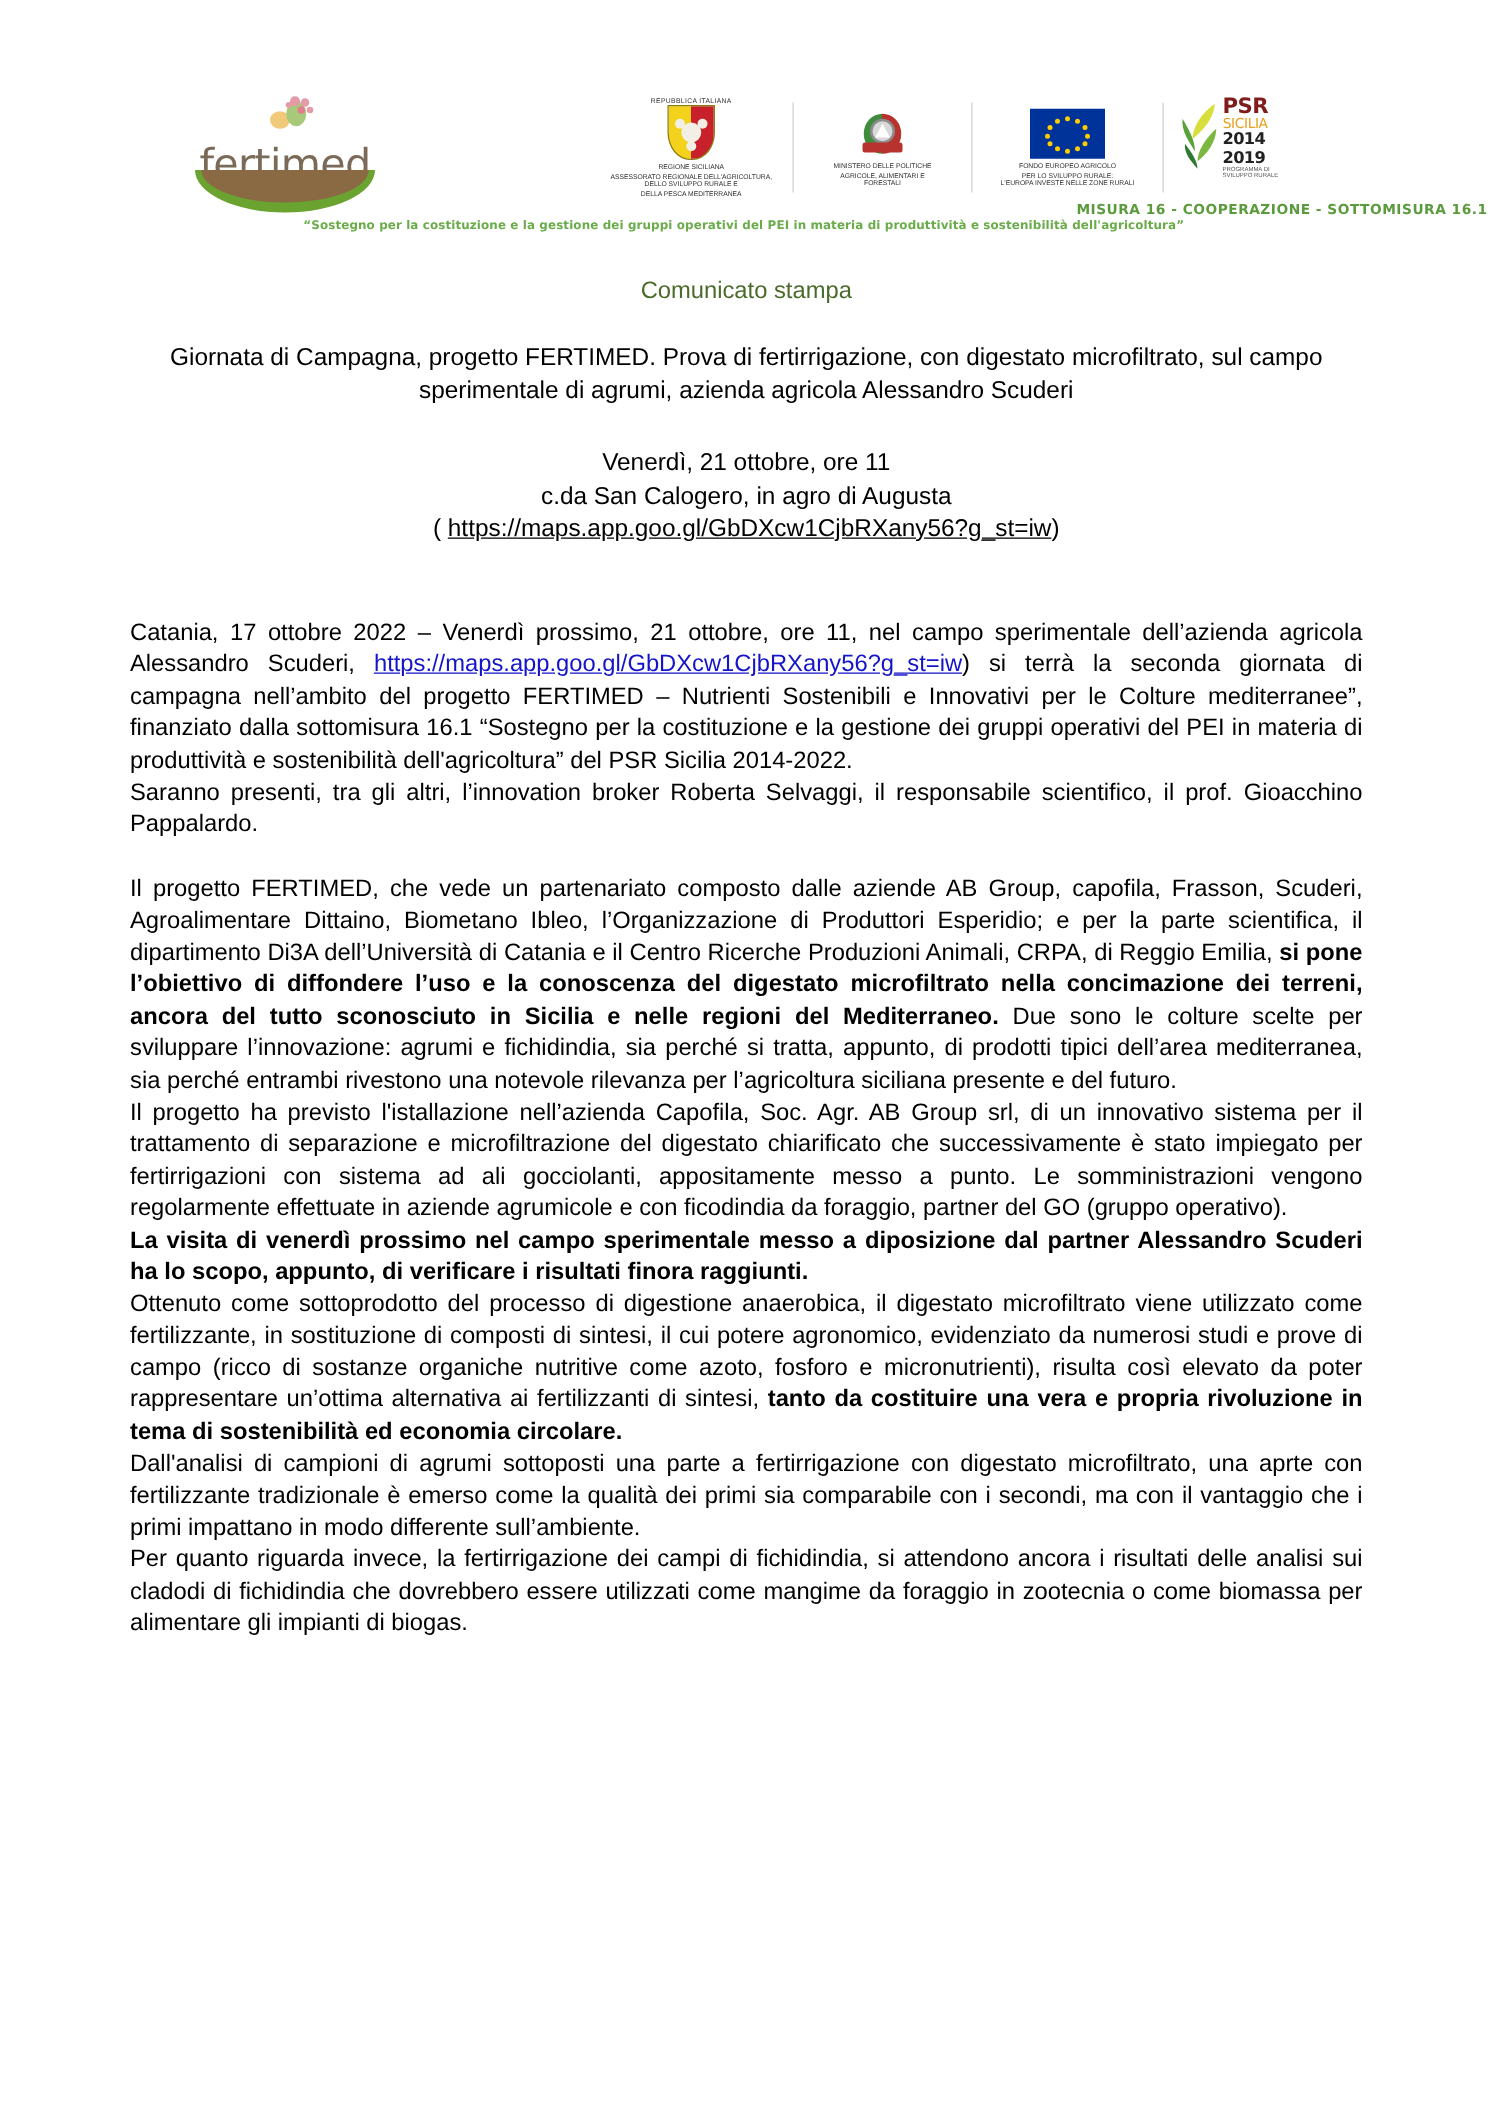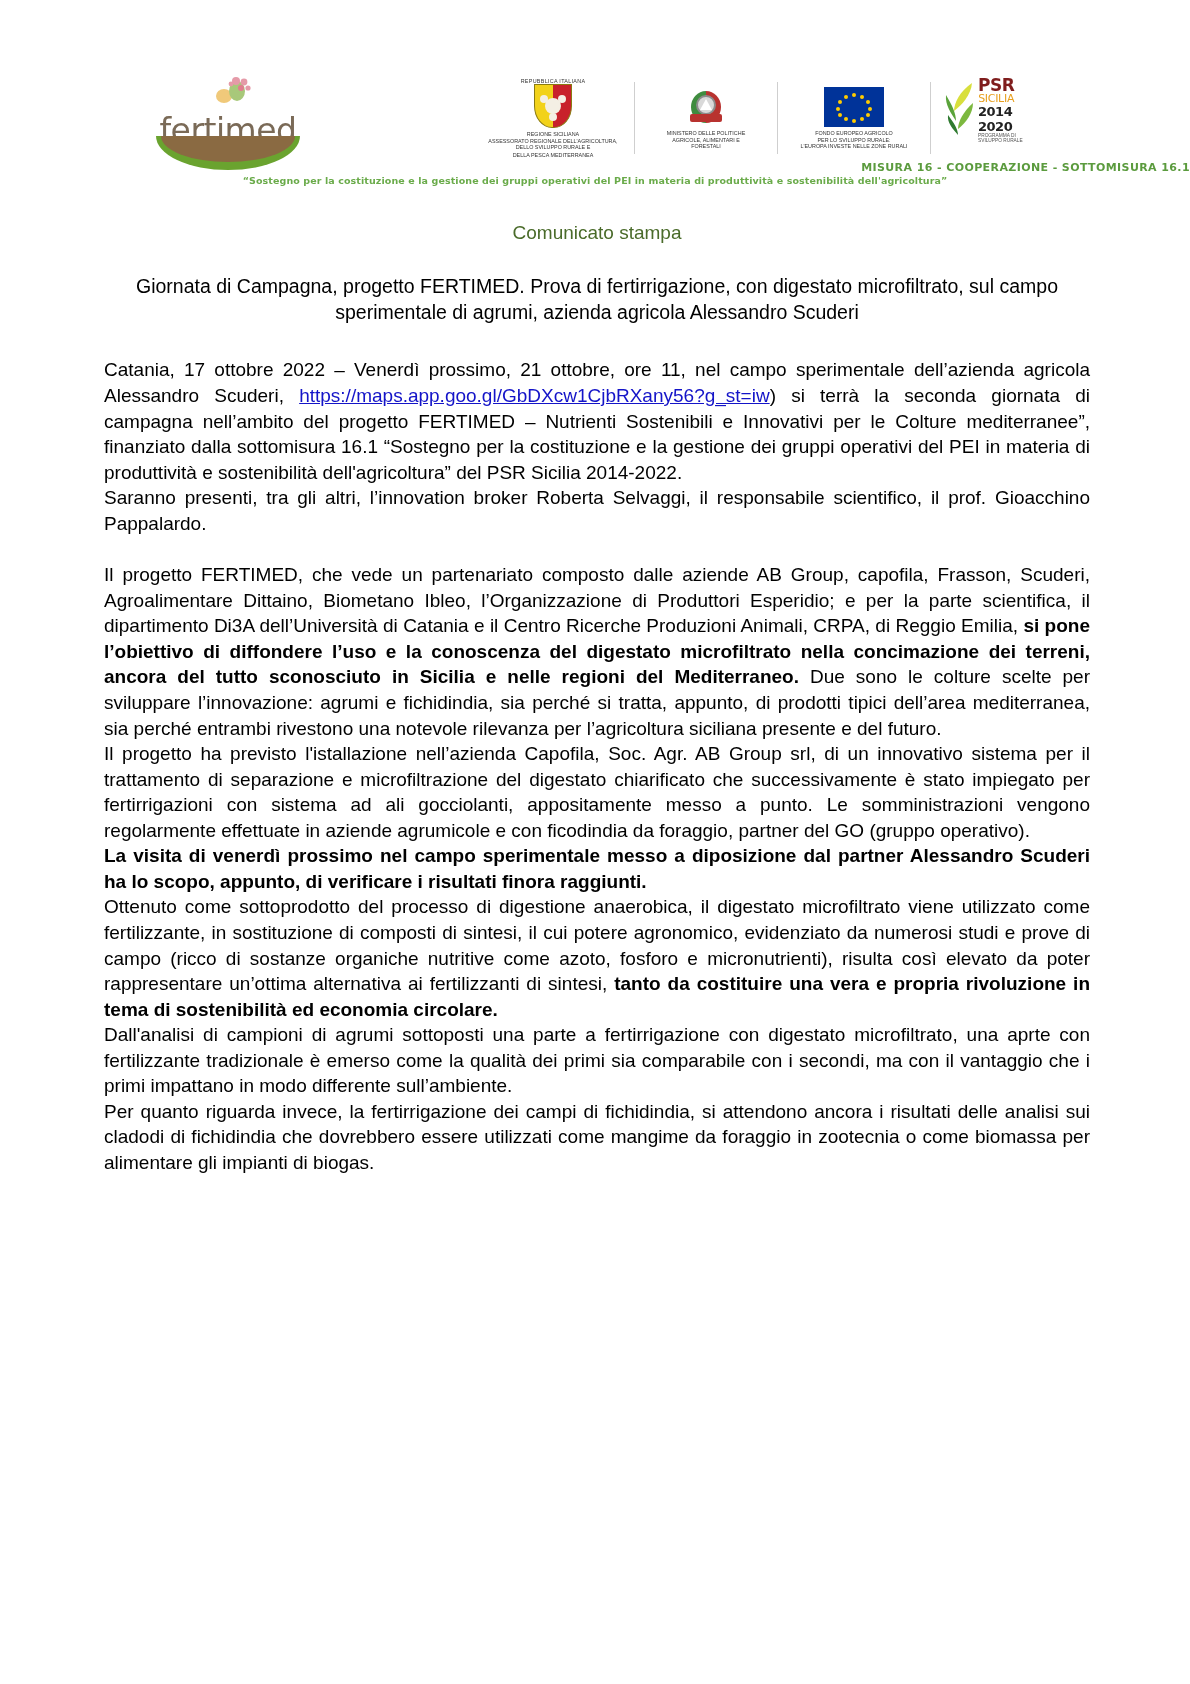--- a/index.html
+++ b/index.html
@@ -424,39 +424,44 @@
           <svg class="psr-leaves" viewBox="0 0 34 56">
             <path d="M30 2 C18 10, 12 22, 12 30 C20 24, 29 14, 30 2 Z" fill="#d8df3c"></path>
             <path d="M4 14 C10 24, 14 32, 14 40 C9 32, 3 24, 4 14 Z" fill="#5aa33a"></path>
             <path d="M31 22 C22 30, 16 40, 16 48 C24 42, 31 32, 31 22 Z" fill="#7cb83f"></path>
             <path d="M6 34 C12 42, 16 48, 16 54 C11 48, 5 42, 6 34 Z" fill="#2f7a30"></path>
           </svg>
           <div class="psr-text">
             <div class="psr-psr">PSR</div>
             <div class="psr-sicilia">SICILIA</div>
             <div class="psr-year">2014</div>
-            <div class="psr-year">2020</div>
+            <div class="psr-year">2019</div>
             <div class="psr-sub" style="white-space:pre-line;">PROGRAMMA DI
 SVILUPPO RURALE</div>
           </div>
         </div>
       </div>
 
     </div>
 
     <div class="measure-title">MISURA 16 - COOPERAZIONE - SOTTOMISURA 16.1</div>
     <div class="measure-sub">“Sostegno per la costituzione e la gestione dei gruppi operativi del PEI in materia di produttività e sostenibilità dell'agricoltura”</div>
   </div>
 
   <div class="content">
 
     <div class="press-label">Comunicato stampa</div>
 
     <div class="doc-title">Giornata di Campagna, progetto  FERTIMED. Prova di fertirrigazione, con digestato microfiltrato, sul campo sperimentale di agrumi, azienda agricola Alessandro Scuderi</div>
 
+    <div class="event-block">
+      <div>Venerdì, 21 ottobre, ore 11</div>
+      <div>c.da San Calogero, in agro di Augusta</div>
+      <div><span>( </span><a class="link-plain" href="#">https://maps.app.goo.gl/GbDXcw1CjbRXany56?g_st=iw</a><span>)</span></div>
+    </div>
 
     <div class="body-text">
 
       <p><span>Catania, 17 ottobre 2022 –   Venerdì prossimo, 21 ottobre, ore 11, nel campo sperimentale dell’azienda agricola Alessandro Scuderi, </span><a class="link" href="#">https://maps.app.goo.gl/GbDXcw1CjbRXany56?g_st=iw</a><span>) si terrà la seconda giornata di campagna nell’ambito  del progetto FERTIMED – Nutrienti Sostenibili e Innovativi per le Colture mediterranee”, finanziato dalla sottomisura 16.1 “Sostegno per la costituzione e la gestione dei gruppi operativi del PEI in materia di produttività e sostenibilità dell'agricoltura” del PSR Sicilia 2014-2022.</span></p>
 
       <p>Saranno presenti, tra gli altri, l’innovation broker Roberta Selvaggi, il responsabile scientifico, il prof. Gioacchino  Pappalardo.</p>
 
       <div class="para-gap"></div>
 
       <p><span>Il progetto FERTIMED,   che vede un partenariato composto   dalle aziende AB Group, capofila, Frasson, Scuderi, Agroalimentare Dittaino, Biometano Ibleo, l’Organizzazione di Produttori Esperidio; e per la parte scientifica, il dipartimento Di3A dell’Università di Catania e il Centro Ricerche Produzioni Animali, CRPA, di Reggio Emilia, </span><span class="b">si pone l’obiettivo di diffondere l’uso e la conoscenza del digestato microfiltrato nella concimazione dei terreni, ancora del tutto sconosciuto in Sicilia e nelle regioni del Mediterraneo.</span><span> Due sono le colture scelte per sviluppare l’innovazione: agrumi e fichidindia, sia perché si tratta, appunto, di prodotti tipici dell’area mediterranea, sia perché entrambi rivestono una notevole rilevanza per l’agricoltura siciliana presente e del futuro.</span></p>

